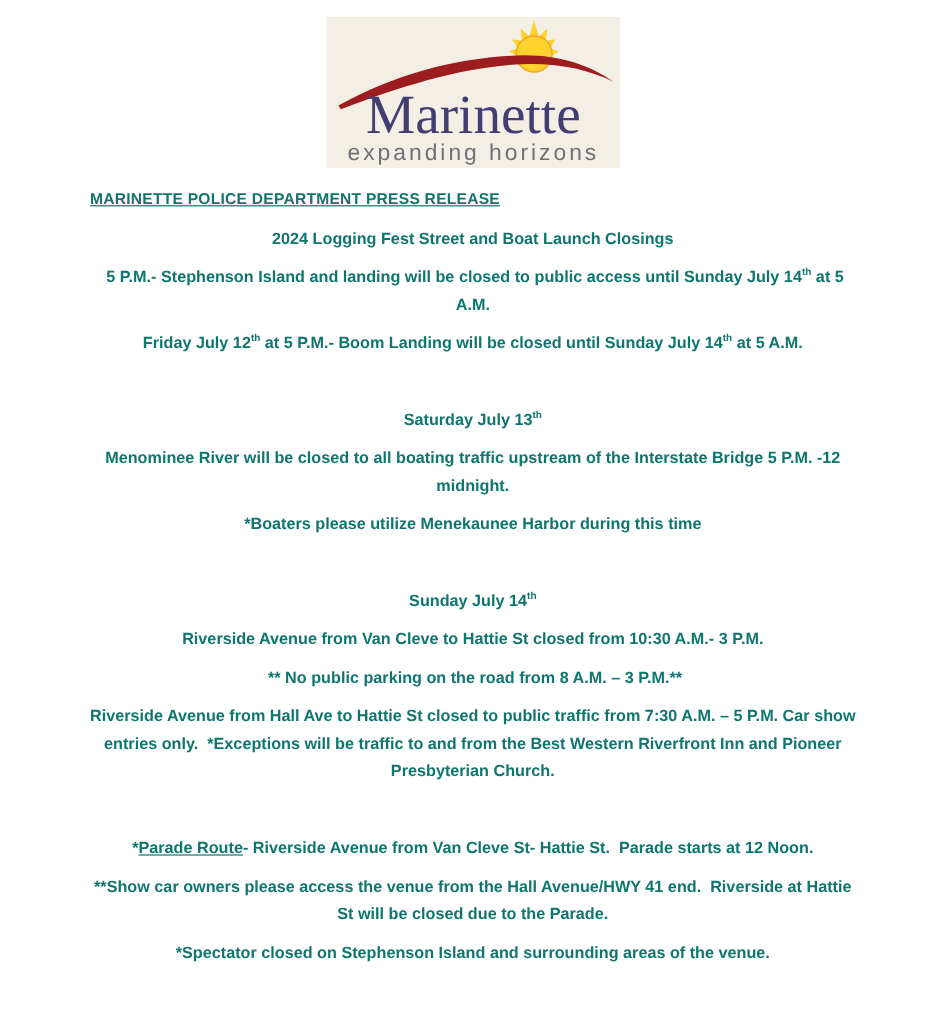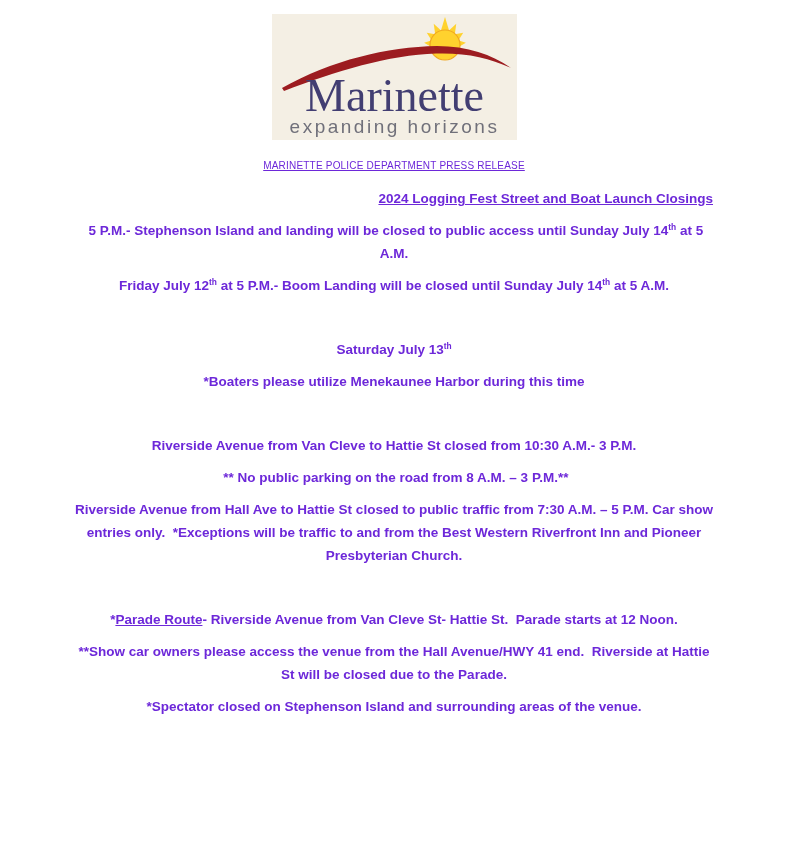--- a/index.html
+++ b/index.html
@@ -8,43 +8,42 @@
     background: #ffffff;
     font-family: "Liberation Sans", sans-serif;
   }
   .page {
     position: relative;
     width: 785px;
     height: 847px;
     background: #ffffff;
     box-sizing: border-box;
     padding: 14px 72px 0 75px;
-    color: #6d28d9;
+    color: #0f766e;
     overflow: hidden;
   }
   .logo-wrap {
     width: 245px;
     height: 126px;
     margin: 0 auto 14px auto;
   }
   .doc-title {
-    text-align: center;
-    font-weight: normal;
-    font-size: 10px;
+    text-align: left;
+    font-weight: bold;
+    font-size: 13px;
     line-height: 23px;
     text-decoration: underline;
     margin: 4px 0 10px 0;
     letter-spacing: 0.2px;
   }
   .doc-subtitle {
-    text-align: right;
+    text-align: center;
     font-weight: bold;
     font-size: 13.5px;
     line-height: 23px;
-    text-decoration: underline;
     margin: 0 0 9px 0;
   }
   .heading {
     text-align: center;
     font-weight: bold;
     font-size: 13.5px;
     line-height: 23px;
     margin: 0 0 9px 0;
     white-space: pre-wrap;
   }
@@ -97,22 +96,24 @@
 
   <div class="doc-title">MARINETTE POLICE DEPARTMENT PRESS RELEASE</div>
 
   <div class="doc-subtitle">2024 Logging Fest Street and Boat Launch Closings</div>
 
   <div>
       <div class="paragraph"><span> 5 P.M.- Stephenson Island and landing will be closed to public access until Sunday July 14</span><sup>th</sup><span> at 5 A.M.</span></div>
       <div class="paragraph"><span>Friday July 12</span><sup>th</sup><span> at 5 P.M.- Boom Landing will be closed until Sunday July 14</span><sup>th</sup><span> at 5 A.M.</span></div>
       <div class="spacer"></div>
       <div class="heading"><span>Saturday July 13</span><sup>th</sup></div>
+      <div class="paragraph"><span>Menominee River will be closed to all boating traffic upstream of the Interstate Bridge 5 P.M. -12 midnight.</span></div>
       <div class="paragraph"><span>*Boaters please utilize Menekaunee Harbor during this time</span></div>
       <div class="spacer"></div>
+      <div class="heading"><span>Sunday July 14</span><sup>th</sup></div>
       <div class="paragraph"><span>Riverside Avenue from Van Cleve to Hattie St closed from 10:30 A.M.- 3 P.M.</span></div>
       <div class="paragraph"><span> ** No public parking on the road from 8 A.M. – 3 P.M.**</span></div>
       <div class="paragraph"><span>Riverside Avenue from Hall Ave to Hattie St closed to public traffic from 7:30 A.M. – 5 P.M. Car show entries only.  *Exceptions will be traffic to and from the Best Western Riverfront Inn and Pioneer Presbyterian Church.</span></div>
       <div class="spacer"></div>
       <div class="paragraph"><span>*</span><u>Parade Route</u><span>- Riverside Avenue from Van Cleve St- Hattie St.  Parade starts at 12 Noon.</span></div>
       <div class="paragraph"><span>**Show car owners please access the venue from the Hall Avenue/HWY 41 end.  Riverside at Hattie St will be closed due to the Parade.</span></div>
       <div class="paragraph"><span>*Spectator closed on Stephenson Island and surrounding areas of the venue.</span></div>
     </div>
 
 </div>

